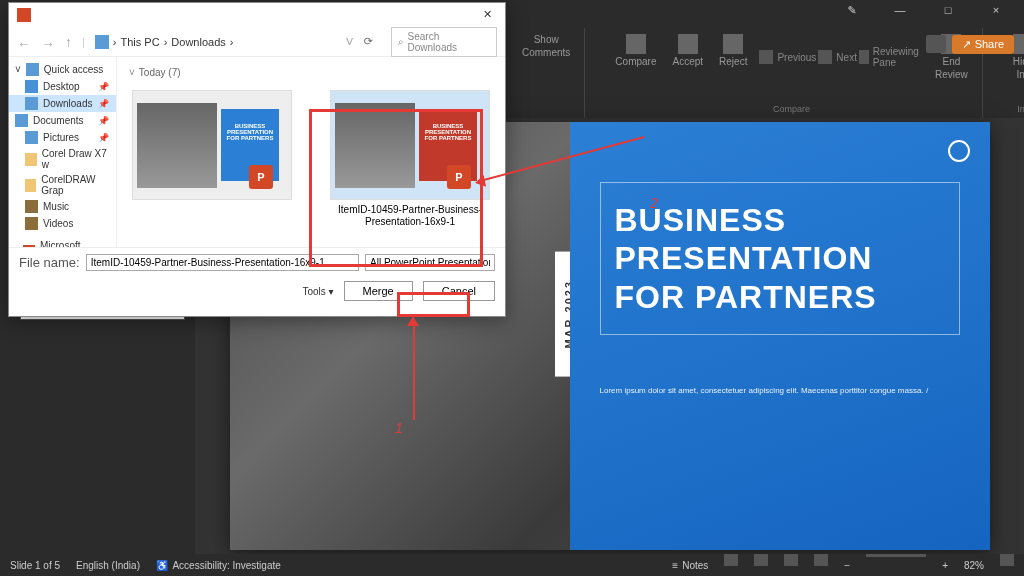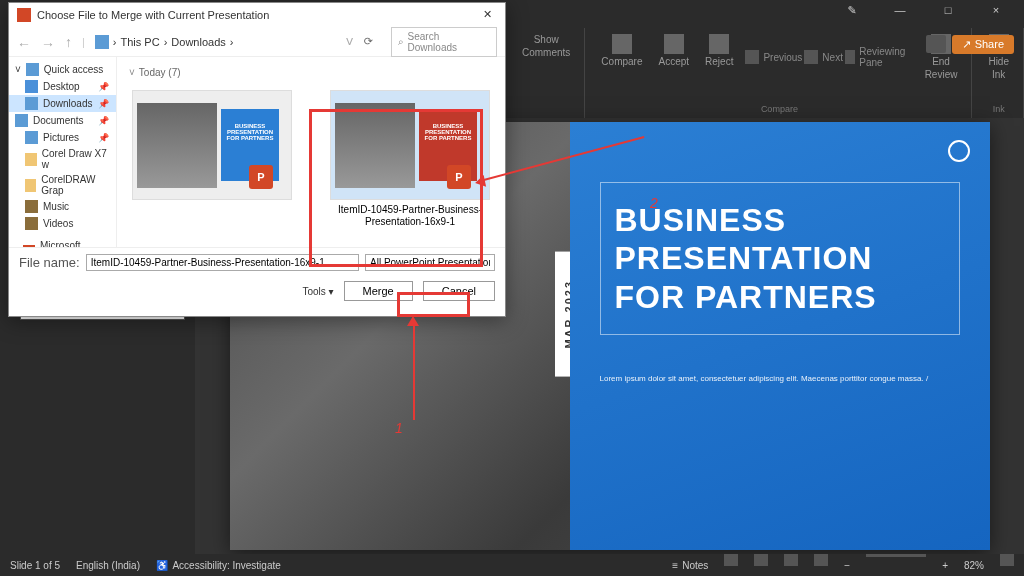--- a/index.html
+++ b/index.html
@@ -1,40 +1,40 @@
 <!DOCTYPE html>
 <html><head>
 <meta charset="utf-8">
 <style>
 *{margin:0;padding:0;box-sizing:border-box;font-family:"Segoe UI",sans-serif}
 body{width:1024px;height:576px;background:#1e1e1e;position:relative;overflow:hidden;font-size:11px}
 .title-bar{height:28px;background:#2b2b2b;display:flex;align-items:center;justify-content:flex-end;padding:0 8px;gap:8px}
 .title-bar .win-btn{width:40px;height:20px;color:#ccc;text-align:center;cursor:pointer}
-.ribbon{height:90px;background:#2b2b2b;display:flex;gap:2px;padding-left:508px}
+.ribbon{height:90px;background:#2b2b2b;display:flex;gap:16px;padding-left:508px}
 .ribbon-group{border-right:1px solid #444;padding:4px 10px;display:flex;flex-direction:column;align-items:center;justify-content:space-between}
 .ribbon-btn{display:flex;flex-direction:column;align-items:center;color:#999;font-size:10px;gap:2px;padding:2px 4px}
 .ribbon-icon{width:20px;height:20px;background:#666}
 .ribbon-label{color:#777;font-size:9px}
 .ribbon-row{display:flex;gap:8px}
 .ribbon-item{display:flex;align-items:center;gap:4px;color:#888;font-size:10px}
 .ribbon-item .ico{width:14px;height:14px;background:#555}
 .top-right{position:absolute;right:10px;top:35px;display:flex;gap:6px}
 .share-btn{background:#d87a2a;color:#fff;padding:3px 10px;border-radius:3px;font-size:11px}
 .comment-ico{width:20px;height:18px;background:#555;border-radius:2px}
 .main{position:absolute;top:118px;left:0;right:0;bottom:22px;display:flex}
 .slide-panel{width:195px;background:#2b2b2b;padding:8px;overflow:hidden}
 .thumb-wrap{display:flex;gap:6px;margin-bottom:10px}
 .thumb-num{color:#ccc;font-size:10px}
 .thumb{width:165px;height:92px;background:#fff;border:1px solid #555;position:relative}
 .slide-area{flex:1;background:#333;display:flex;align-items:center;justify-content:center;padding:20px}
 .slide{width:760px;height:428px;background:#888;position:relative;box-shadow:0 4px 20px rgba(0,0,0,.5);overflow:hidden}
 .slide-bg{position:absolute;inset:0;background:linear-gradient(135deg,#4a4a4a 0%,#6a6a6a 30%,#3a3a3a 60%,#555 100%)}
 .slide-blue{position:absolute;right:0;top:0;bottom:0;width:420px;background:linear-gradient(160deg,#2b7fd4,#1565c0);padding:40px 30px;color:#fff}
 .slide-title{font-size:32px;font-weight:600;line-height:1.2;letter-spacing:1px;border:1px solid rgba(255,255,255,.5);padding:18px 14px;margin-top:20px}
-.slide-sub{font-size:8px;margin-top:38px;opacity:.9;line-height:1.6}
+.slide-sub{font-size:8px;margin-top:50px;opacity:.9;line-height:1.6}
 .slide-date{position:absolute;left:325px;top:130px;background:#fff;padding:28px 8px;font-size:11px;letter-spacing:2px;writing-mode:vertical-rl;transform:rotate(180deg);color:#333;font-weight:600}
 .slide-logo{position:absolute;right:20px;top:18px;width:22px;height:22px;border:2px solid #fff;border-radius:50%}
 .status-bar{position:absolute;bottom:0;left:0;right:0;height:22px;background:#2b2b2b;display:flex;padding:0 10px;color:#ccc;font-size:10px;gap:16px}
 .status-bar .spacer{flex:1}
 .status-bar .sb-item{display:flex;align-items:center;gap:4px}
 .sb-ico{width:14px;height:12px;background:#555}
 .dialog{position:absolute;left:8px;top:2px;width:498px;height:315px;background:#fff;border:1px solid #888;box-shadow:0 4px 20px rgba(0,0,0,.4);font-size:11px;color:#333}
 .dlg-title{height:24px;display:flex;align-items:center;padding:0 8px;justify-content:space-between}
 .dlg-title .pp-ico{width:14px;height:14px;background:#d24726;margin-right:6px}
 .dlg-close{width:14px;height:14px;cursor:pointer}
@@ -229,21 +229,20 @@
   <span style="width:60px;height:3px;background:#555"></span>
   <span class="sb-item">+</span>
   <span class="sb-item">82%</span>
   <span class="sb-ico"></span>
 </div>
 
 <div class="dialog">
   <div class="dlg-title">
     <div style="display:flex;align-items:center">
       <div class="pp-ico"></div>
-      <span>Choose File to Merge with Current Presentation</span>
     </div>
     <span class="dlg-close">✕</span>
   </div>
   <div class="dlg-nav">
     <span class="nav-arrow">←</span>
     <span class="nav-arrow">→</span>
     <span class="nav-arrow">↑</span>
     <span class="nav-sep">|</span>
     <div class="crumb">
       <div class="dl-ico"></div>

